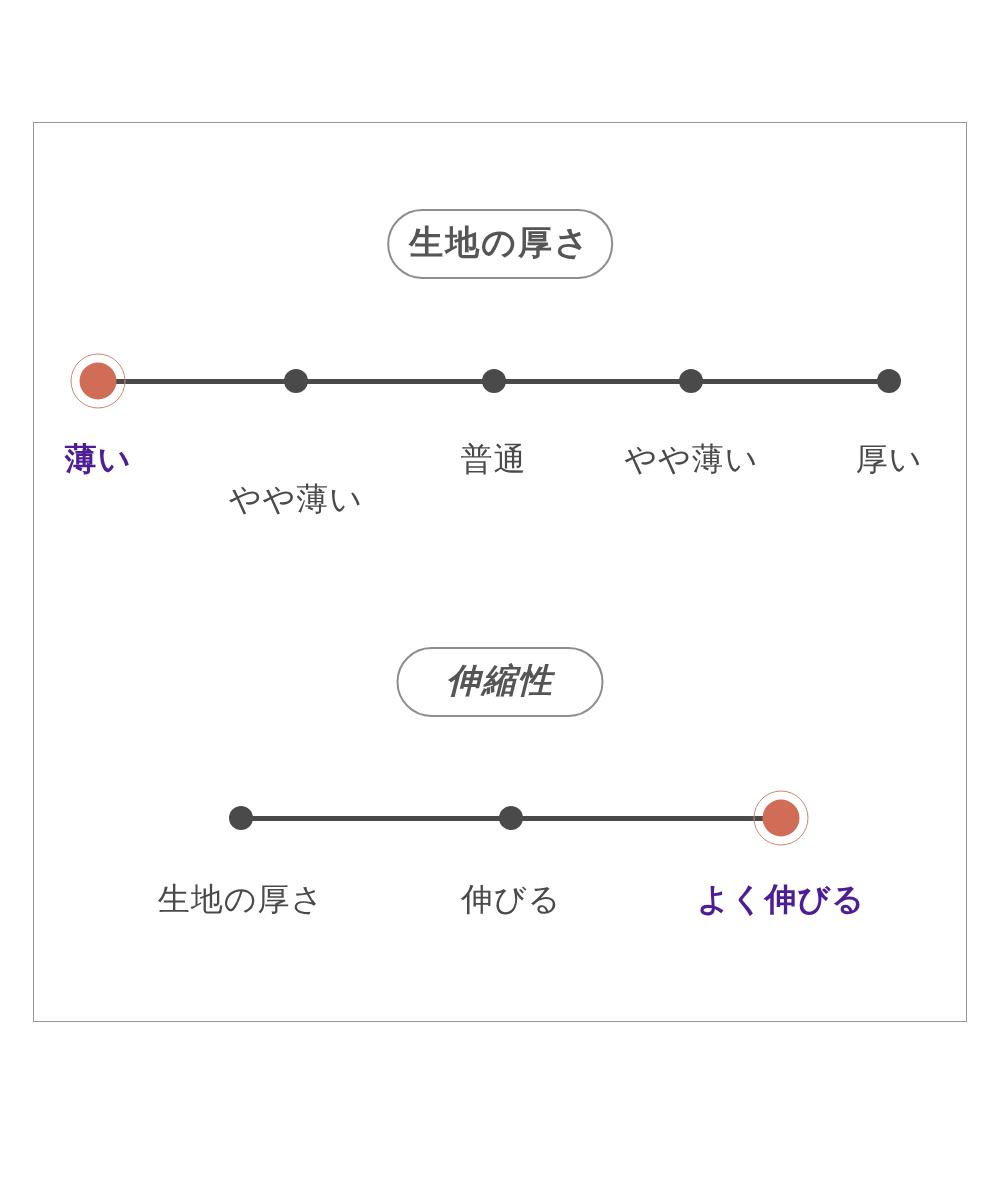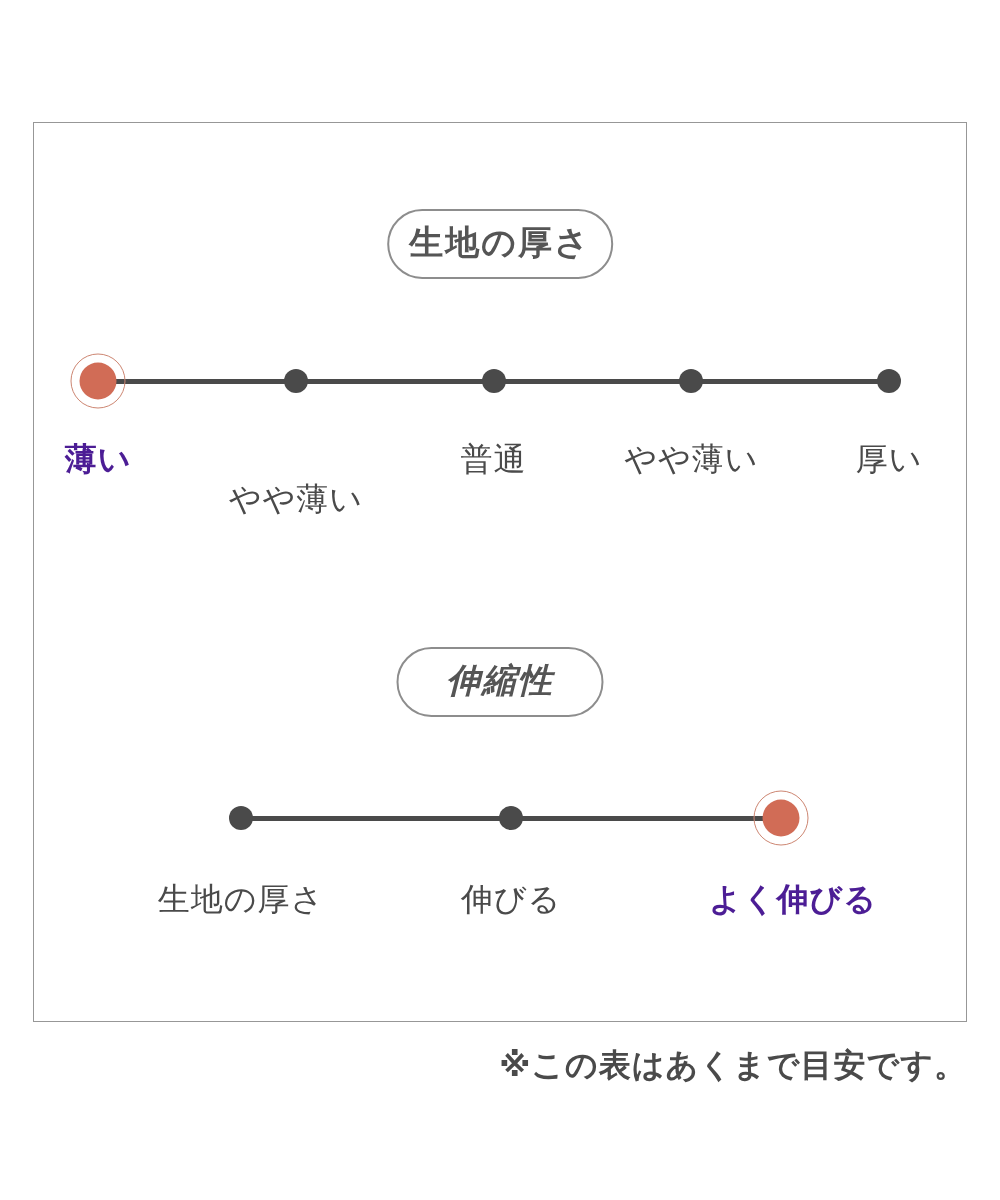--- a/index.html
+++ b/index.html
@@ -133,19 +133,18 @@
     <div class="scale">
       <div class="line"></div>
       <div class="dots">
             <span class="dot" style="left: 0%;"></span>
             <span class="dot" style="left: 50%;"></span>
             <span class="dot selected" style="left: 100%;"></span>
           </div>
       <div class="labels">
             <span class="scale-label" style="left: 0%;">生地の厚さ</span>
             <span class="scale-label" style="left: 50%; font-family: Liberation Mono, monospace;">伸びる</span>
-            <span class="scale-label selected" style="left: 100%; margin-left: 12px;">よく伸びる</span>
+            <span class="scale-label selected" style="left: 100%;">よく伸びる</span>
           </div>
     </div>
   </div>
 </div>
-  <div class="footnote">※この表はあくまで目安です。</div>
 </div>
 
 </body></html>

